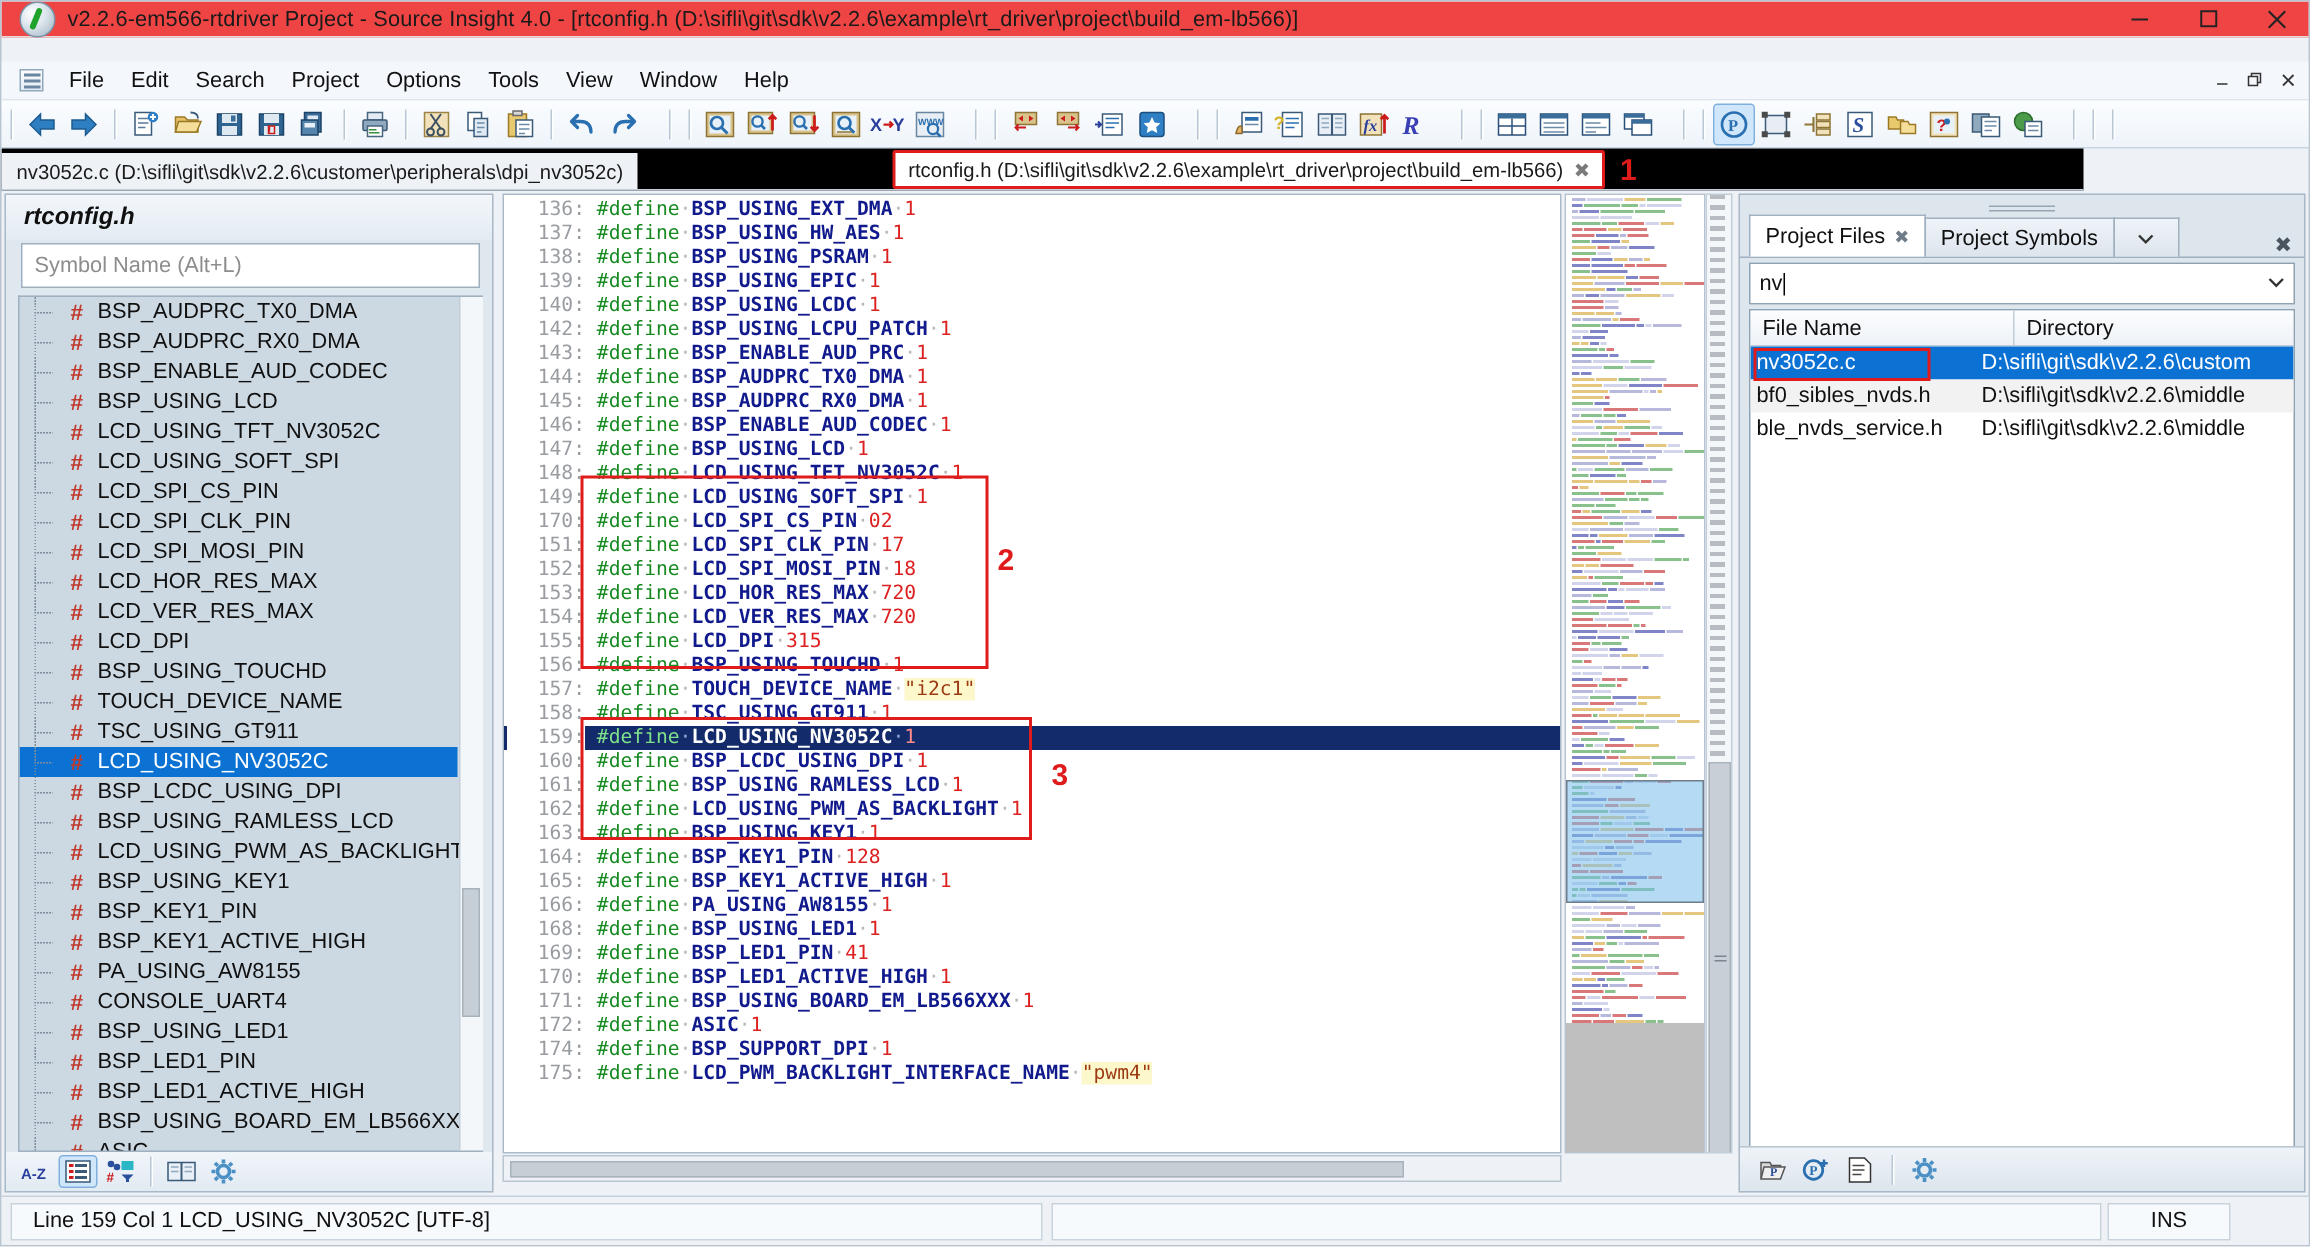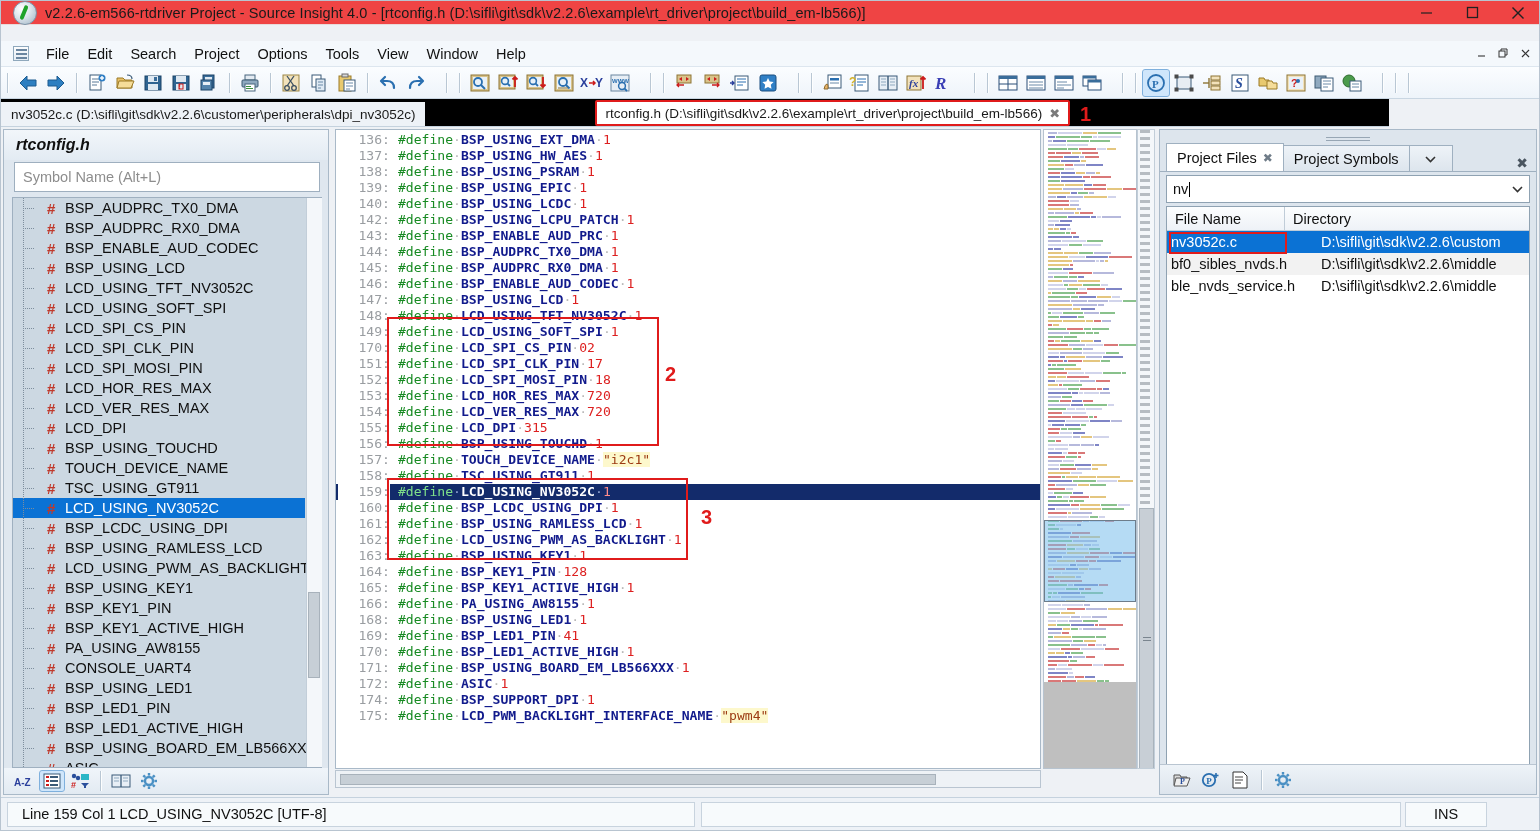--- a/index.html
+++ b/index.html
@@ -290,21 +290,21 @@
   .rp-filter .caret { margin-left:auto; font-size: 11px; color:#333; }
   .cursor-bar { display:inline-block; width:1px; height:15px; background:#000; margin-left:1px; vertical-align:-2px;}
   .rp-grid {
     flex:1; margin: 0 6px 0 6px; background:#fff; border:1px solid #8fa2b2; border-bottom:none;
     overflow:hidden; position:relative;
   }
   .gh {
     display:flex; height: 24px; background: linear-gradient(#fcfdfe,#eef2f7);
     border-bottom: 1px solid #c0ccd8; font-size: 14.5px; color:#101010;
   }
-  .gh .c1 { width: 118px; padding-left: 8px; display:flex; align-items:center; border-right:1px solid #c0ccd8; }
+  .gh .c1 { width: 176px; padding-left: 8px; display:flex; align-items:center; border-right:1px solid #c0ccd8; }
   .gh .c2 { flex:1; padding-left: 8px; display:flex; align-items:center; }
   .grow {
     display:flex; height: 22px; font-size: 14.5px; color:#101010; align-items:center;
   }
   .grow .c1 { width: 146px; padding-left: 4px; white-space:nowrap; overflow:hidden; }
   .grow .c2 { flex:1; padding-left: 8px; white-space:nowrap; overflow:hidden; }
   .grow.selected { background:#0b72d4; color:#fff; }
   .grow.alt { background:#f2f2f2; }
   .rp-footer {
     height: 30px; display:flex; align-items:center; gap:5px; padding-left: 10px;

